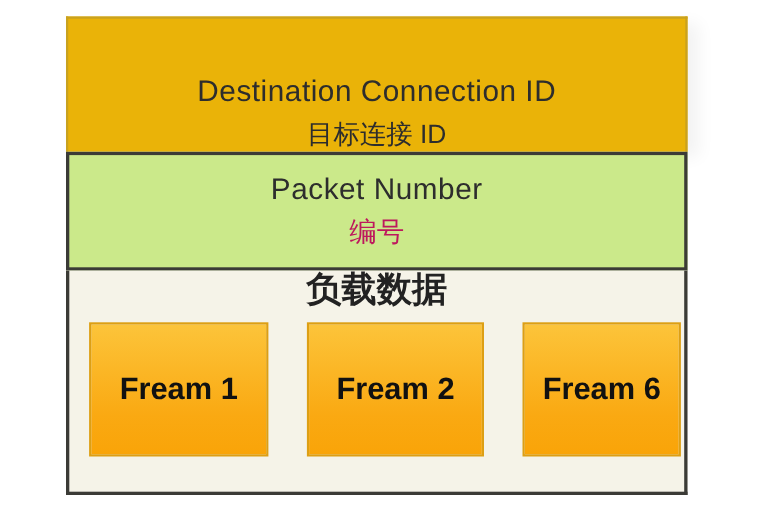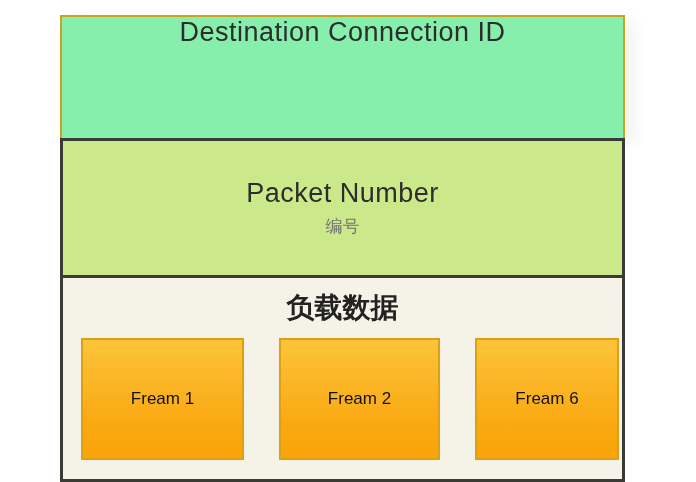--- a/index.html
+++ b/index.html
@@ -21,32 +21,32 @@
     top: 15px;
     width: 565px;
     display: flex;
     flex-direction: column;
   }
   .packet section {
     box-sizing: border-box;
   }
   .sec-dcid {
     height: 123px;
-    background: #86efac;
+    background: #eab308;
     border: 2px solid #c9a21f;
     border-bottom: none;
     box-shadow: 10px 6px 14px rgba(0,0,0,0.05);
     display: flex;
     flex-direction: column;
     align-items: center;
-    justify-content: space-between;
+    justify-content: flex-end;
     gap: 7px;
   }
   .sec-pn {
-    height: 140px;
+    height: 108px;
     background: #cbe98a;
     border: 3px solid #3b3b36;
     display: flex;
     flex-direction: column;
     align-items: center;
     justify-content: center;
     gap: 6px;
     text-align: center;
   }
   .sec-payload {
@@ -58,61 +58,62 @@
   .line-en {
     font-size: 27px;
     color: #2d2d2d;
     letter-spacing: 0.5px;
   }
   .line-zh {
     font-size: 24px;
     color: #2d2d2d;
   }
   .line-zh-small {
-    font-size: 17px;
-    color: #737373;
+    font-size: 25px;
+    color: #be185d;
   }
   .payload-title {
-    margin-top: 13px;
     height: 34px;
     line-height: 34px;
     text-align: center;
-    font-size: 28px;
+    font-size: 32px;
     font-weight: 600;
     color: #222222;
   }
   .frames {
     display: flex;
     margin-top: 13px;
     padding-left: 18px;
     gap: 35px;
   }
   .frame {
     height: 122px;
     box-sizing: border-box;
     border: 2px solid #dd9f14;
     background: linear-gradient(180deg, #fcc43a 0%, #faa912 70%, #f9a408 100%);
     display: flex;
     align-items: center;
     justify-content: center;
-    font-size: 17px;
+    font-size: 28px;
     color: #111111;
+    font-weight: bold;
   }
   .frame-1 { width: 163px; }
   .frame-2 { width: 161px; }
   .frame-3 { width: 144px; }
 </style>
 </head>
 <body>
 
 <div class="canvas">
   <div class="packet">
 
     <section class="sec-dcid">
       <div class="line-en">Destination Connection ID</div>
+      <div class="line-zh">目标连接 ID</div>
     </section>
 
     <section class="sec-pn">
       <div class="line-en">Packet Number</div>
       <div class="line-zh-small">编号</div>
     </section>
 
     <section class="sec-payload">
       <div class="payload-title">负载数据</div>
       <div class="frames">

